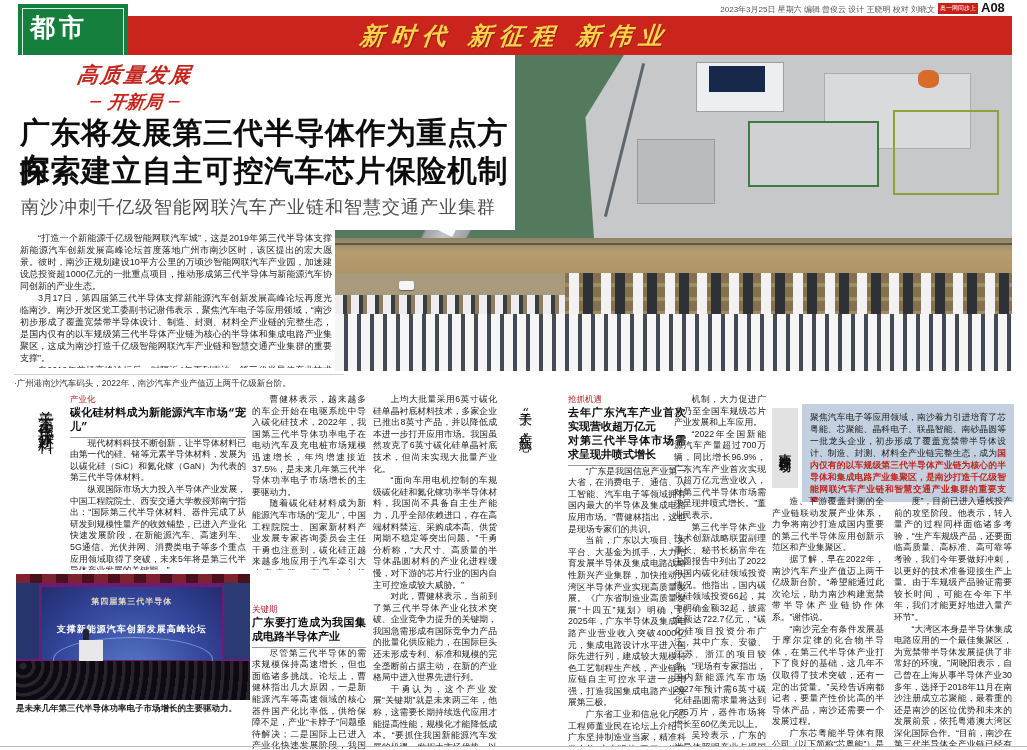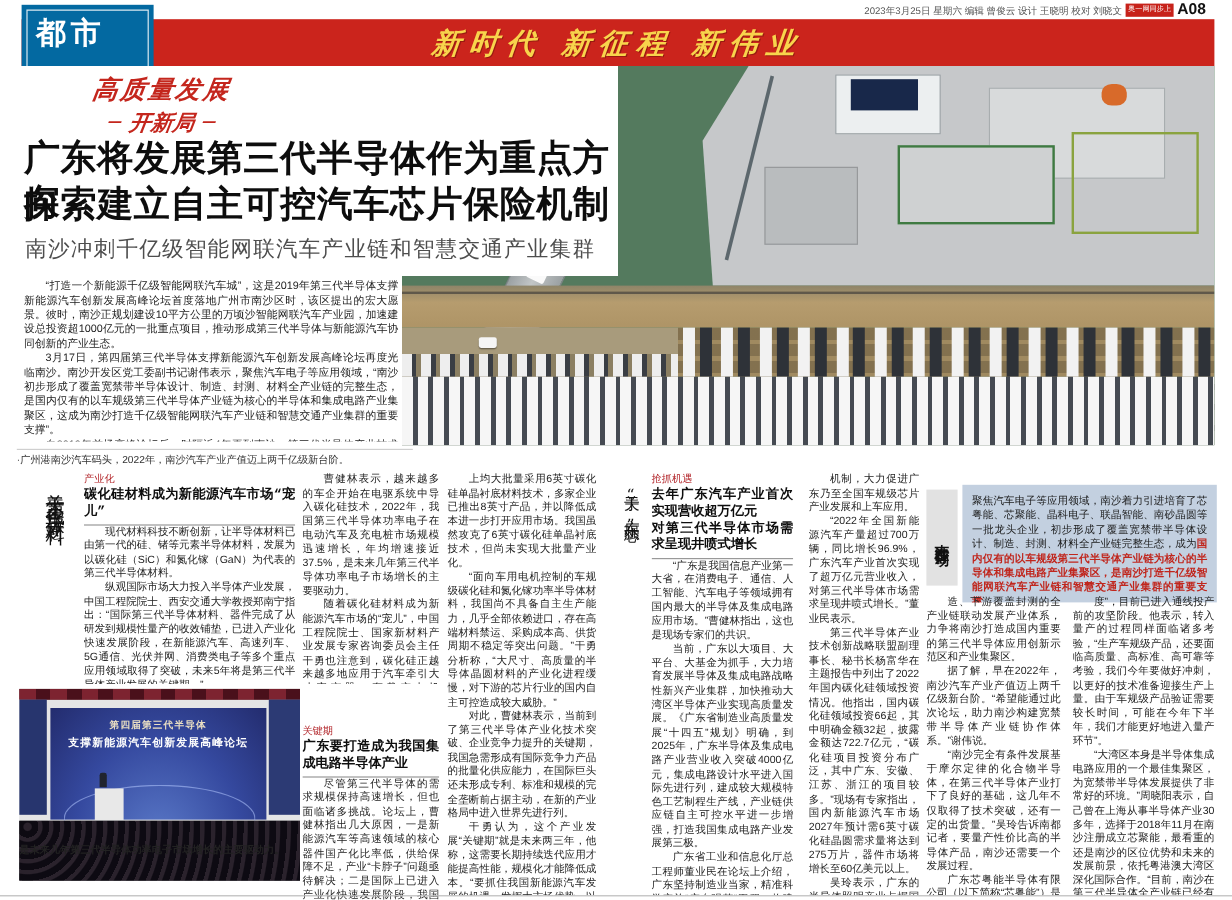--- a/index.html
+++ b/index.html
@@ -7,21 +7,21 @@
        font-family:"Liberation Sans","DejaVu Sans",sans-serif;overflow:hidden;color:#222;}
   .abs{position:absolute;}
   
   .dateline{top:3px;left:480px;width:455px;height:13px;font-size:8px;color:#555;text-align:right;line-height:13px;}
   .minibadge{top:3px;left:938px;width:40px;height:11px;background:#c7221a;color:#fff;font-size:6px;line-height:11px;text-align:center;overflow:hidden;}
   .pageno{top:0;left:981px;width:34px;height:16px;font-size:13px;font-weight:bold;color:#111;letter-spacing:0px;}
   .banner{top:16px;left:18px;width:994px;height:39px;background:#cb241c;}
   .slogan{width:100%;text-align:center;line-height:39px;color:#f8d44c;
           font-family:"DejaVu Serif","Liberation Serif",serif;font-style:italic;font-weight:bold;
           font-size:24px;letter-spacing:7px;transform:skewX(-6deg);text-shadow:1px 1px 0 rgba(120,20,10,.6);}
-  .masthead{top:4px;left:18px;width:110px;height:51px;background:#0369a1;}
+  .masthead{top:4px;left:18px;width:110px;height:51px;background:#15803d;}
   .masthead .inner{position:absolute;left:4px;top:4px;right:4px;bottom:0;border:1px solid rgba(255,255,255,.85);border-bottom:none;}
   .masthead .txt{position:absolute;left:12px;top:7px;color:#fff;font-weight:bold;font-size:25px;letter-spacing:4px;}
   
   .photo1{top:55px;left:335px;width:677px;height:316px;background:#547a5e;overflow:hidden;}
   .p1-ship{position:absolute;left:37%;top:0;width:63%;height:58%;background:#c6c8ca;
            clip-path:polygon(9% 0,100% 0,100% 100%,2% 100%,0 34%);}
   .p1-ship .deck1{position:absolute;left:26%;top:4%;width:20%;height:26%;background:#eceff0;border:1px solid #9aa0a3;}
   .p1-ship .bridge{position:absolute;left:29%;top:6%;width:13%;height:14%;background:#18284a;}
   .p1-ship .deck2{position:absolute;left:56%;top:10%;width:34%;height:40%;background:#d8dadb;border:1px solid #a8adaf;}
   .p1-ship .gline1{position:absolute;left:38%;top:36%;width:30%;height:34%;border:2px solid #3f7a42;background:#cfd1d2;}
@@ -65,37 +65,37 @@
   .v1{top:398px;left:20px;height:180px;width:36px;font-size:16px;letter-spacing:3px;}
   .v2{top:402px;left:506px;height:150px;width:28px;font-size:13px;letter-spacing:2px;}
   .col{overflow:hidden;font-size:8.8px;line-height:11.6px;text-align:justify;color:#222;}
   .kicker{color:#b01f24;font-size:8.5px;margin-bottom:2px;text-indent:0 !important;}
   .shead{font-size:11px;font-weight:bold;color:#0e0e0e;line-height:14px;border-bottom:1px solid #999;
          padding-bottom:3px;margin-bottom:4px;text-indent:0 !important;font-family:Liberation Mono, monospace;}
   .c1{top:394px;left:70px;width:176px;height:176px;}
   .c2{top:394px;left:252px;width:114px;height:176px;}
   .c3{top:394px;left:373px;width:124px;height:352px;}
   .sec2{top:604px;left:252px;width:114px;height:168px;}
-  .c4{top:394px;left:543px;width:118px;height:352px;}
+  .c4{top:394px;left:568px;width:118px;height:352px;}
   .c5{top:394px;left:674px;width:92px;height:352px;}
   
   .nslabel{top:408px;left:772px;width:26px;height:80px;background:#e2e2e2;writing-mode:vertical-rl;text-orientation:upright;
            font-weight:bold;font-size:12px;letter-spacing:2px;color:#111;text-align:center;line-height:26px;}
   .nsbox{top:404px;left:802px;width:196px;height:84px;background:#c3d0e0;padding:7px 8px;font-size:8.8px;line-height:12px;text-align:justify;color:#1a1a1a;overflow:hidden;}
   .nsbox .red{color:#c0261d;font-weight:bold;}
   .c6{top:496px;left:772px;width:112px;height:250px;}
   .c7{top:496px;left:894px;width:118px;height:250px;}
   
-  .photo2{top:574px;left:16px;width:234px;height:160px;background:#e5e5e5;overflow:hidden;}
+  .photo2{top:574px;left:16px;width:234px;height:126px;background:#701a75;overflow:hidden;}
   .p2-top{position:absolute;left:0;top:0;width:100%;height:9px;background:#5b1420;
           background-image:repeating-linear-gradient(90deg,#7d2330 0 14px,#4a101b 14px 26px);}
   .p2-screen{position:absolute;left:11%;top:10%;width:77%;height:58%;
              background:radial-gradient(ellipse at 50% 120%,#5a79c8 0%,#35499f 55%,#232c6e 100%);}
   .p2-screen .t1{margin-top:9px;text-align:center;color:#e8ddc2;font-size:8px;font-weight:bold;letter-spacing:1px;}
-  .p2-screen .t2{margin-top:3px;text-align:center;color:#fdfdfd;font-size:9px;font-weight:bold;letter-spacing:1px;}
+  .p2-screen .t2{margin-top:16px;text-align:center;color:#fdfdfd;font-size:9px;font-weight:bold;letter-spacing:1px;}
   .p2-screen .arc{position:absolute;left:6%;bottom:-30%;width:88%;height:60%;border-radius:50%;border:1px solid rgba(180,200,255,.55);border-bottom:none;}
   .p2-side-l{position:absolute;left:0;top:9px;width:10%;height:60%;background:#27356e;}
   .p2-side-r{position:absolute;right:0;top:9px;width:11%;height:60%;background:#2c3a74;}
   .p2-podium{position:absolute;left:27%;top:52%;width:10%;height:17%;background:#e8e8e8;}
   .p2-speaker{position:absolute;left:28.5%;top:44%;width:6px;height:12px;background:#20242e;border-radius:2px 2px 0 0;}
   .p2-crowd{position:absolute;left:0;bottom:0;width:100%;height:31%;
             background:#0d0a12;background-image:repeating-radial-gradient(circle at 7px 5px,#2a222c 0 3px,#0d0a12 4px 9px);}
   .caption2{top:703px;left:16px;width:300px;font-size:8.5px;font-weight:bold;color:#222;}
   .footrule{top:746px;left:0;width:1027px;height:1px;background:#bbb;}
 </style>

